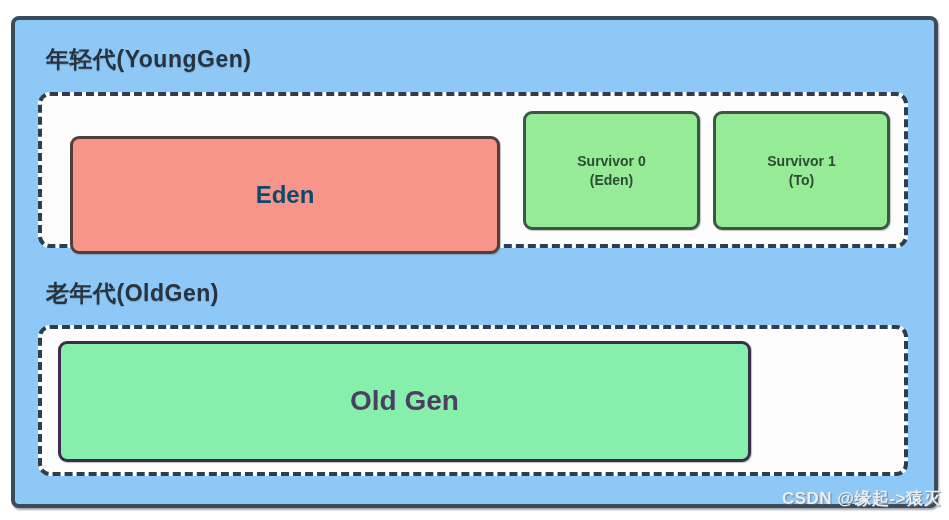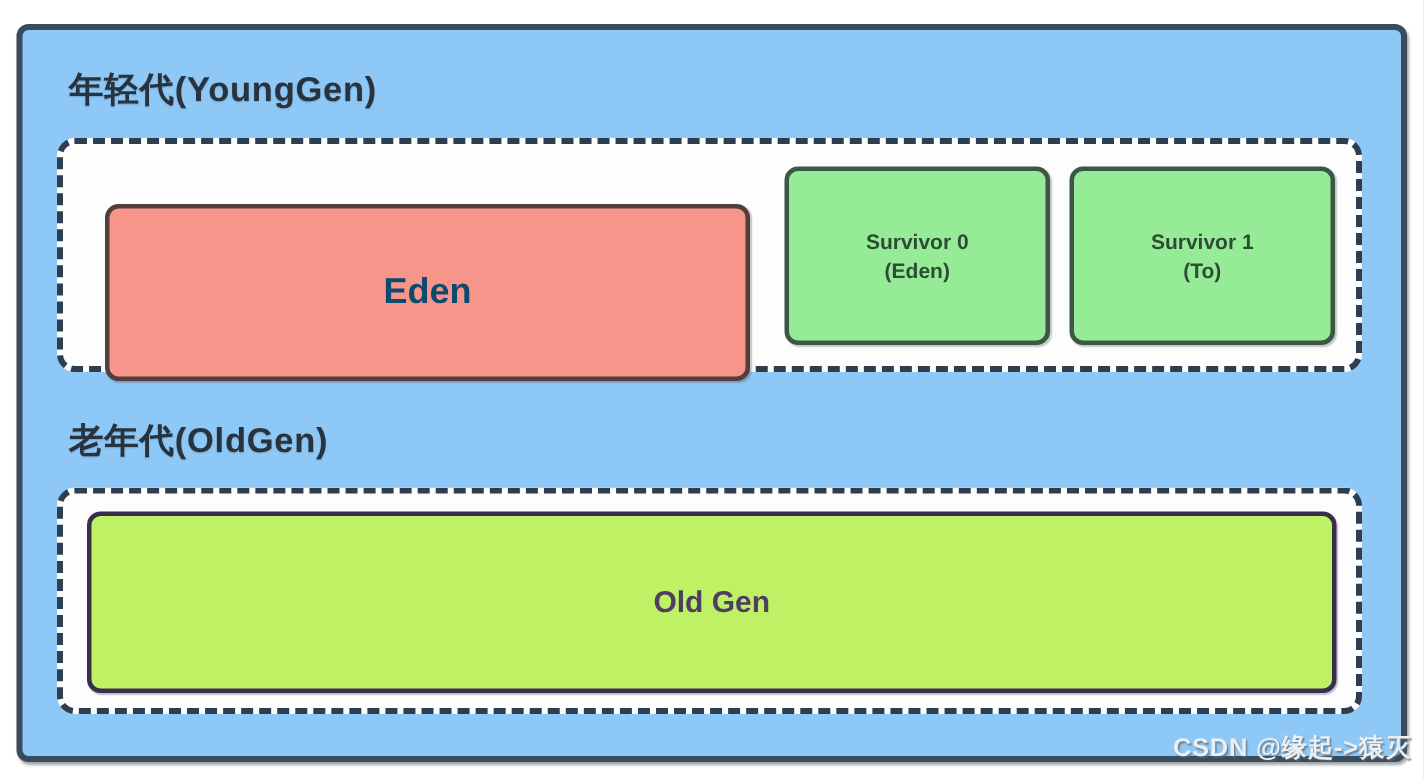--- a/index.html
+++ b/index.html
@@ -54,23 +54,23 @@
   .region.survivor {
     top: 15px; width: 177px; height: 119px;
     background: #96EC96; border: 3px solid #3E5645;
     color: #2E4B35; font-size: 14px;
     box-shadow: 1px 1px 1px rgba(50,80,55,0.3);
   }
   .region.survivor.s0 { left: 481px; }
   .region.survivor.s1 { left: 671px; }
 
   .region.oldgen {
-    left: 16px; top: 12px; width: 833px; height: 121px;
-    background: #bef264; border: 3px solid #392F4D;
-    color: #4E3E64; font-size: 20px;
+    left: 16px; top: 12px; width: 693px; height: 121px;
+    background: #86efac; border: 3px solid #392F4D;
+    color: #4E3E64; font-size: 28px;
     box-shadow: 1px 1px 1px rgba(60,45,80,0.3);
   }
 
   .watermark {
     position: absolute; right: 8px; top: 487px;
     font-size: 17px; font-weight: 700;
     color: #EBEFF2;
     text-shadow: 1px 1px 1px rgba(90,100,110,0.7);
     letter-spacing: 0.5px;
   }

